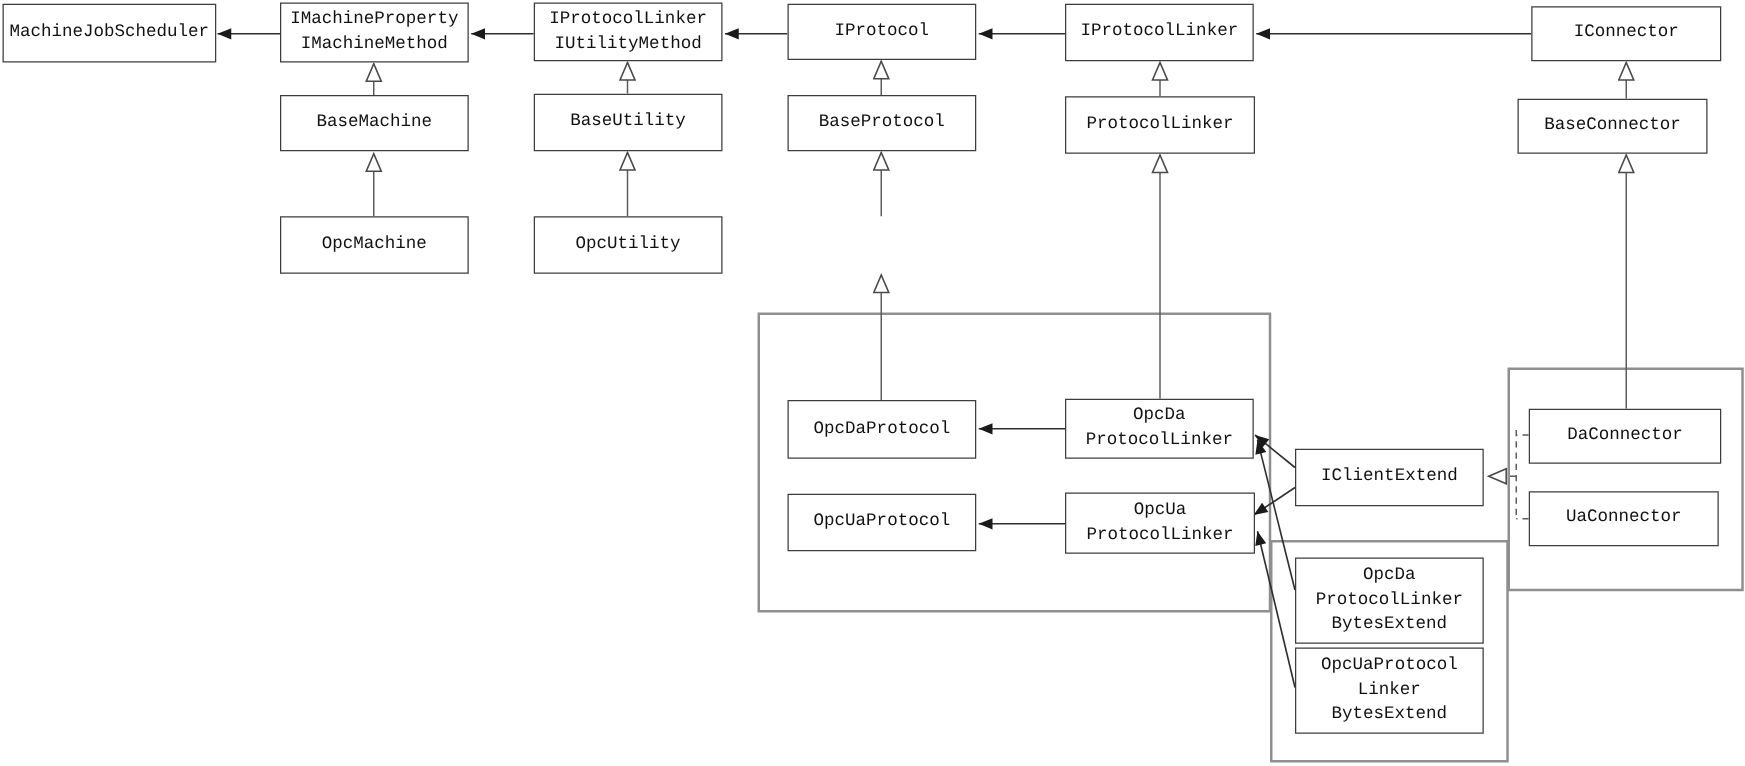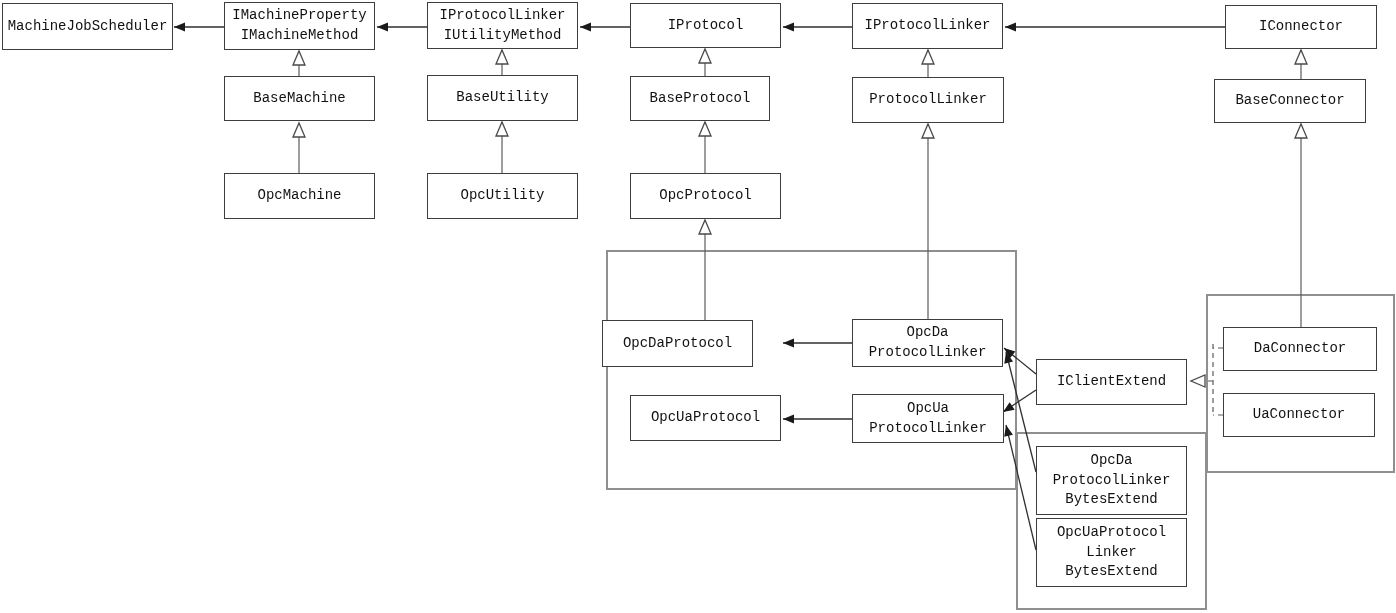--- a/index.html
+++ b/index.html
@@ -119,45 +119,42 @@
     </div>
 
   <div class="node" style="left:630px;top:3px;width:151px;height:45px">
     <span>IProtocol</span>
     </div>
 
   <div class="node" style="left:427px;top:173px;width:151px;height:46px">
     <span>OpcUtility</span>
     </div>
 
-  <div class="node" style="left:630px;top:76px;width:140px;height:45px">
+  <div class="node" style="left:630px;top:76px;width:151px;height:45px">
     <span>BaseProtocol</span>
     </div>
 
-  <div class="node" style="left:630px;top:173px;width:151px;height:46px">
-    <span>OpcProtocol</span>
-    </div>
 
   <div class="node" style="left:852px;top:3px;width:151px;height:46px">
     <span>IProtocolLinker</span>
     </div>
 
   <div class="node" style="left:852px;top:77px;width:152px;height:46px">
     <span>ProtocolLinker</span>
     </div>
 
   <div class="node" style="left:1225px;top:5px;width:152px;height:44px">
     <span>IConnector</span>
     </div>
 
   <div class="node" style="left:1214px;top:79px;width:152px;height:44px">
     <span>BaseConnector</span>
     </div>
 
-  <div class="node" style="left:602px;top:320px;width:151px;height:47px">
+  <div class="node" style="left:630px;top:320px;width:151px;height:47px">
     <span>OpcDaProtocol</span>
     </div>
 
   <div class="node" style="left:630px;top:395px;width:151px;height:46px">
     <span>OpcUaProtocol</span>
     </div>
 
   <div class="node" style="left:852px;top:319px;width:151px;height:48px">
     <span>OpcDa
 ProtocolLinker</span>

